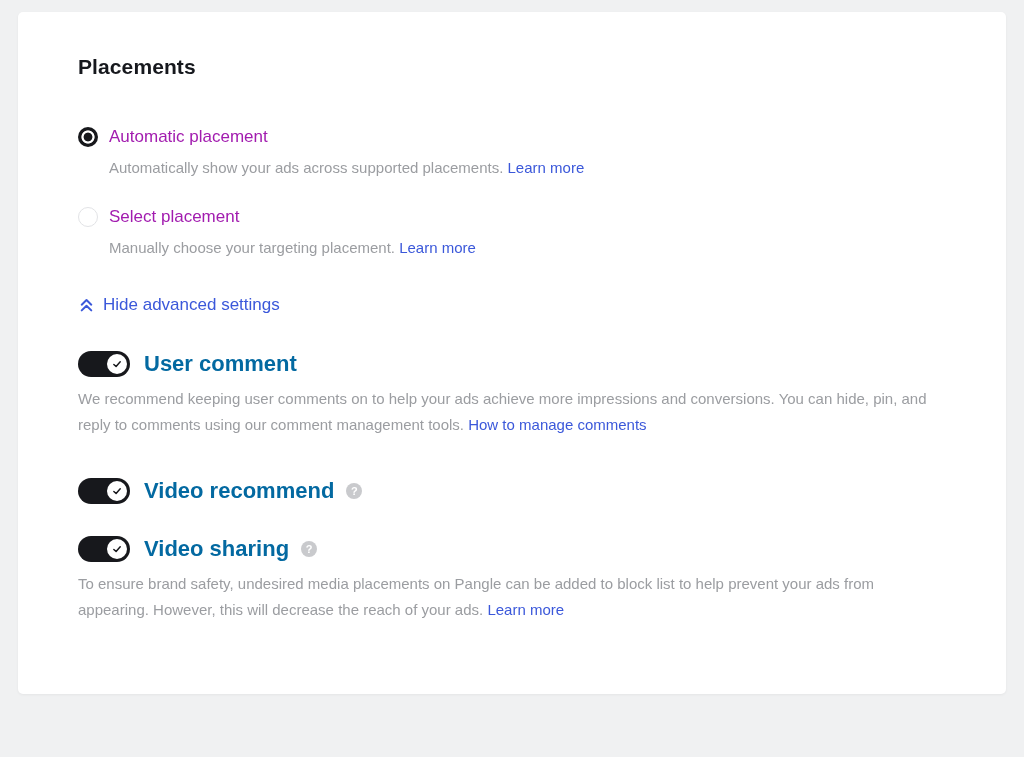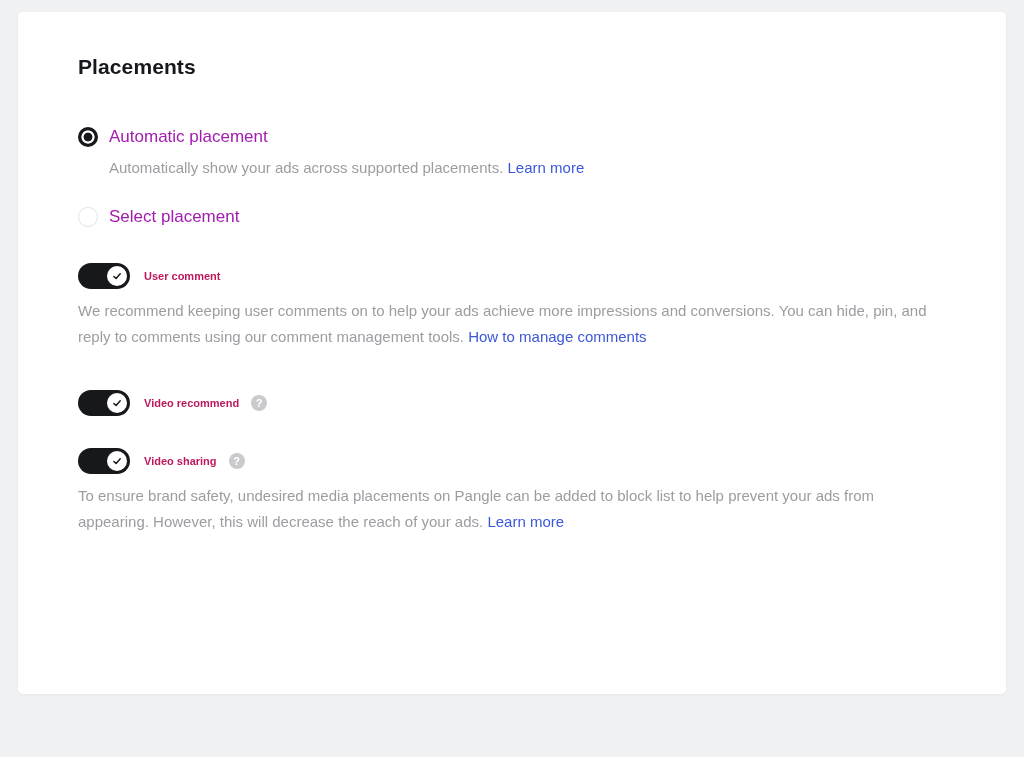--- a/index.html
+++ b/index.html
@@ -83,21 +83,21 @@
   .toggle.off { background: #ebebed; }
   .knob {
     position: absolute;
     top: 3px;
     width: 20px; height: 20px;
     border-radius: 50%;
     display: flex; align-items: center; justify-content: center;
   }
   .toggle.on  .knob { right: 3px; background: #ffffff; }
   .toggle.off .knob { left: 3px;  background: #e0e0e3; box-shadow: 0 0 0 1.5px #f6f6f7 inset; }
-  .toggle-label { font-size: 11px; line-height: 24px; font-weight: 700; color: #be185d; }
+  .toggle-label { font-size: 22px; line-height: 24px; font-weight: 700; color: #0369a1; }
   .help-icon {
     width: 16px; height: 16px;
     margin-left: -2px;
     border-radius: 50%;
     background: #c9cacd;
     color: #ffffff;
     font-size: 11px;
     font-weight: 700;
     line-height: 16px;
     text-align: center;
@@ -125,22 +125,32 @@
       <span class="radio-label">Automatic placement</span>
     </div>
     <p class="option-desc"><span>Automatically show your ads across supported placements.</span> <a class="link">Learn more</a></p>
   </div>
 
   <div class="radio-option" style="margin-bottom:0;">
     <div class="radio-row">
       <span class="radio unselected"></span>
       <span class="radio-label">Select placement</span>
     </div>
+    <p class="option-desc"><span>Manually choose your targeting placement.</span> <a class="link">Learn more</a></p>
   </div>
 
+  <div class="advanced-link">
+    <span>
+      <svg width="17" height="17" viewBox="0 0 16 16" fill="none">
+        <path d="M3.5 7.2 L8 2.9 L12.5 7.2" stroke="#3b58da" stroke-width="1.9" stroke-linecap="round" stroke-linejoin="round"></path>
+        <path d="M3.5 12.6 L8 8.3 L12.5 12.6" stroke="#3b58da" stroke-width="1.9" stroke-linecap="round" stroke-linejoin="round"></path>
+      </svg>
+    </span>
+    <span>Hide advanced settings</span>
+  </div>
 
   <div class="toggle-row mt-uc">
     <span class="toggle on">
       <span class="knob">
         <svg width="14" height="14" viewBox="0 0 20 20" fill="none">
           <path d="M5.5 10.6 L8.7 13.6 L14.6 6.8" stroke="#17181c" stroke-width="2.1" stroke-linecap="round" stroke-linejoin="round"></path>
         </svg>
       </span>
     </span>
     <span class="toggle-label">User comment</span>

